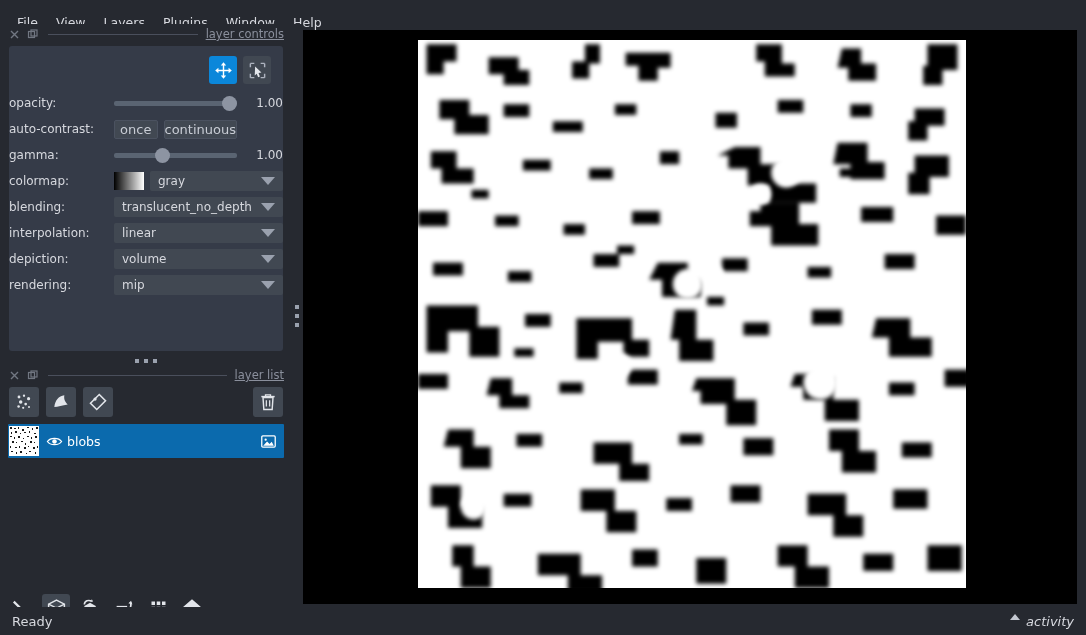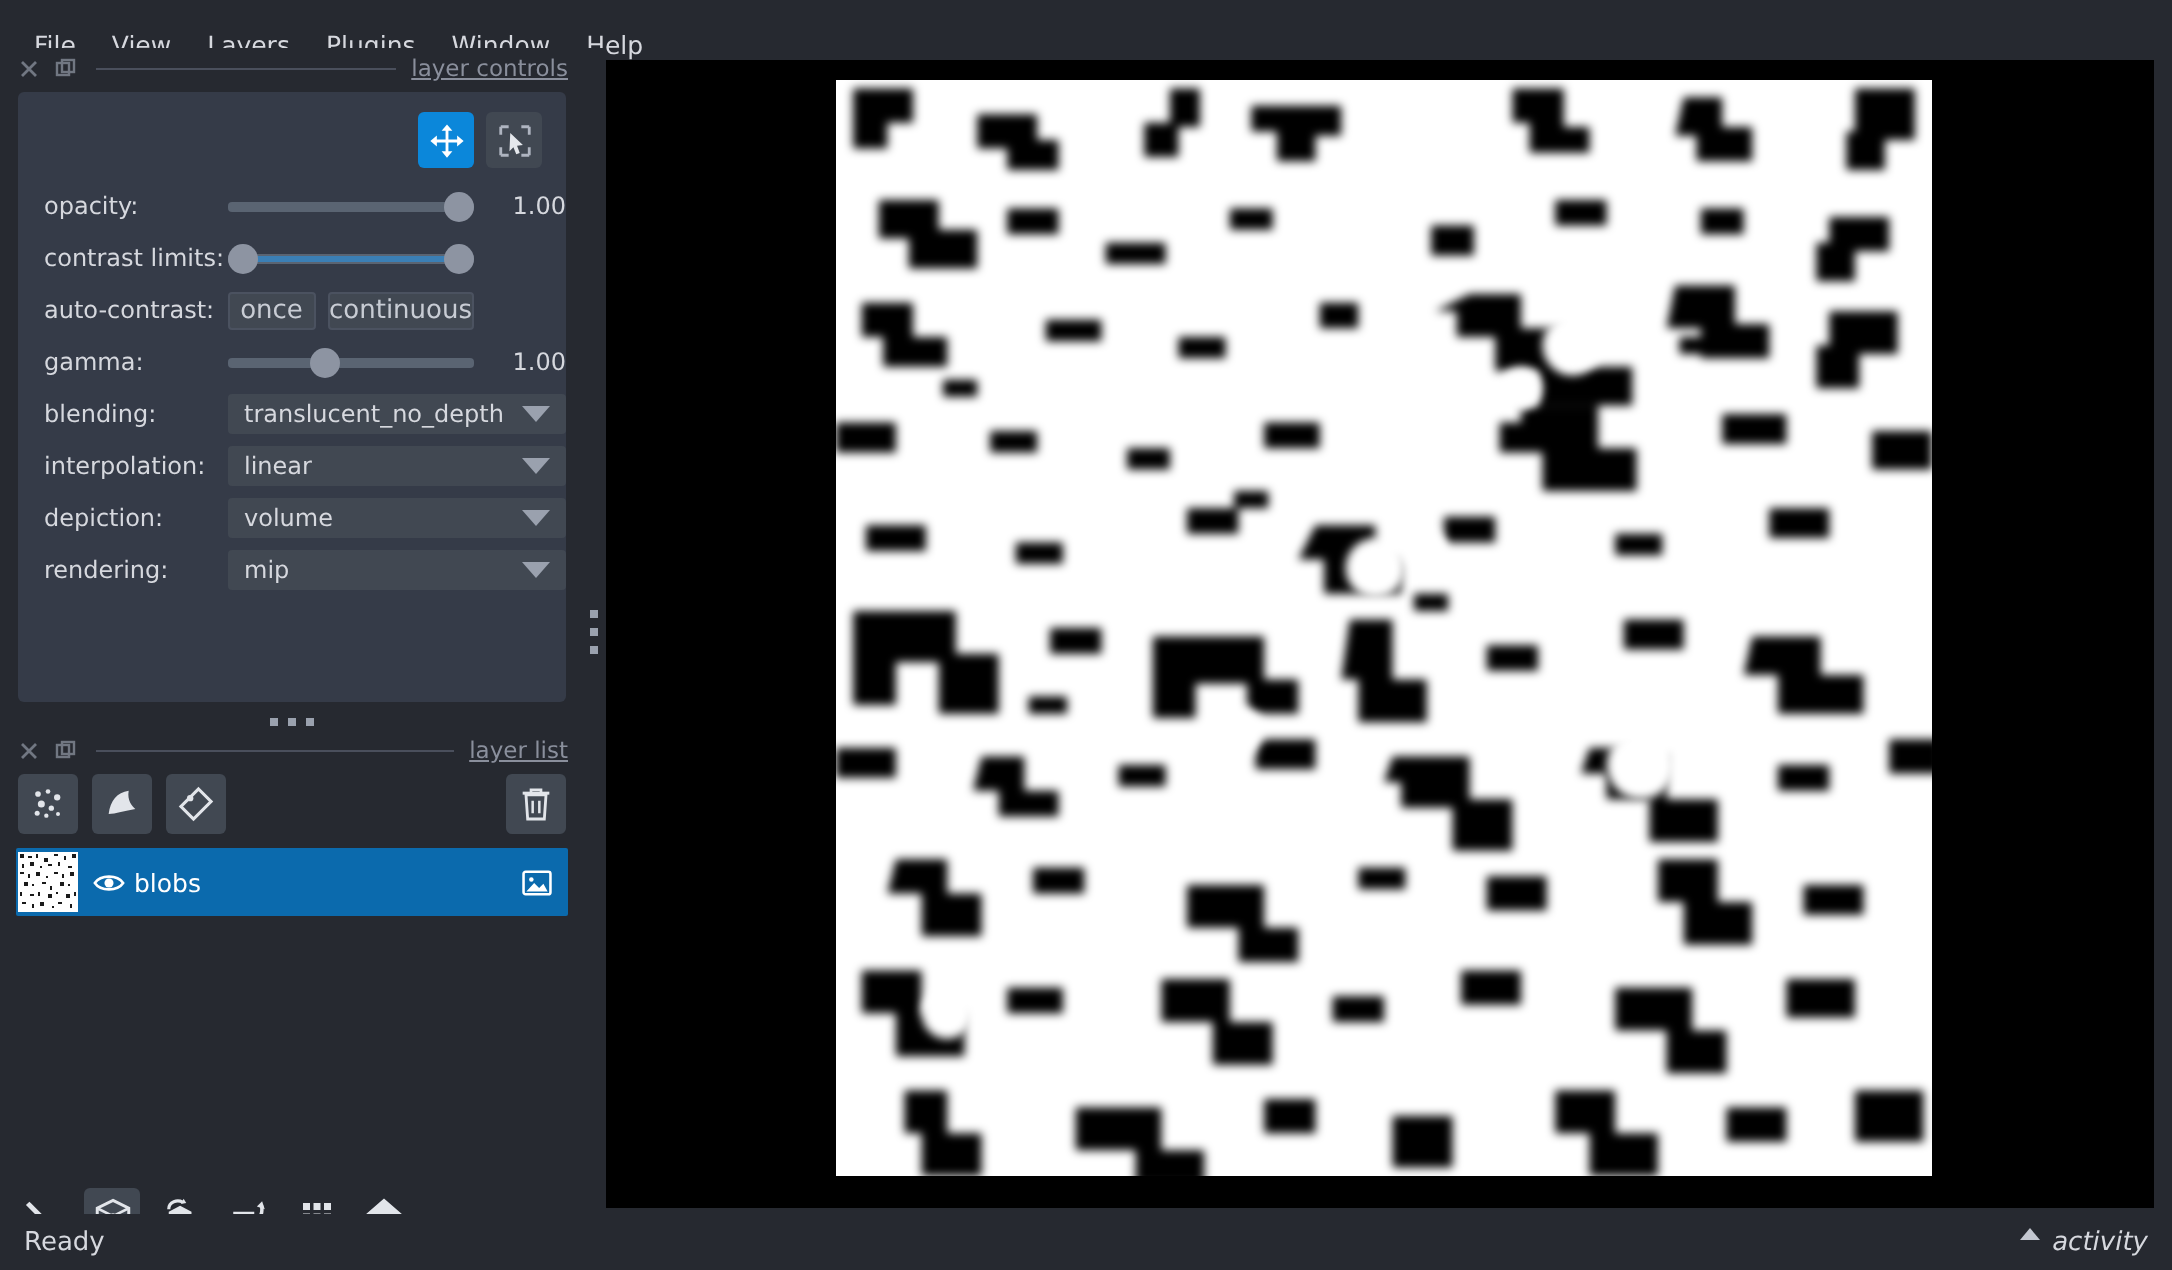--- a/index.html
+++ b/index.html
@@ -110,21 +110,21 @@
   }
   .ctrl-row {
     display: flex;
     align-items: center;
     height: 26px;
     margin-bottom: 0px;
   }
   .ctrl-label {
     width: 105px;
     text-align: left;
-    padding-left: 13px;
+    padding-left: 0;
     box-sizing: border-box;
     color: #d6d8de;
     font-size: 12px;
   }
   .ctrl-field {
     flex: 1;
     display: flex;
     align-items: center;
   }
 
@@ -436,32 +436,20 @@
         <div class="ctrl-label">opacity:</div>
         <div class="ctrl-field">
           <div class="slider">
             <div class="track"></div>
             <div class="handle" style="left:calc(100% - 15px);"></div>
           </div>
           <div class="slider-value">1.00</div>
         </div>
       </div>
 
-      <div class="ctrl-row">
-        <div class="ctrl-label">contrast limits:</div>
-        <div class="ctrl-field">
-          <div class="slider">
-            <div class="track"></div>
-            <div class="fill" style="left:7px;right:7px;"></div>
-            <div class="handle" style="left:0;"></div>
-            <div class="handle" style="left:calc(100% - 15px);"></div>
-          </div>
-          <div class="slider-value"></div>
-        </div>
-      </div>
 
       <div class="ctrl-row">
         <div class="ctrl-label">auto-contrast:</div>
         <div class="ctrl-field">
           <div class="pushbtn">once</div>
           <div class="pushbtn">continuous</div>
           <div class="slider-value"></div>
         </div>
       </div>
 
@@ -469,20 +457,30 @@
         <div class="ctrl-label">gamma:</div>
         <div class="ctrl-field">
           <div class="slider">
             <div class="track"></div>
             <div class="handle" style="left:33%;"></div>
           </div>
           <div class="slider-value">1.00</div>
         </div>
       </div>
 
+      <div class="ctrl-row">
+        <div class="ctrl-label">colormap:</div>
+        <div class="ctrl-field">
+          <div class="cmap-swatch"></div>
+          <div class="combo">
+            <span class="cval">gray</span>
+            <span class="caret"></span>
+          </div>
+        </div>
+      </div>
 
       <div class="ctrl-row">
         <div class="ctrl-label">blending:</div>
         <div class="ctrl-field">
           <div class="combo">
             <span class="cval">translucent_no_depth</span>
             <span class="caret"></span>
           </div>
         </div>
       </div>

